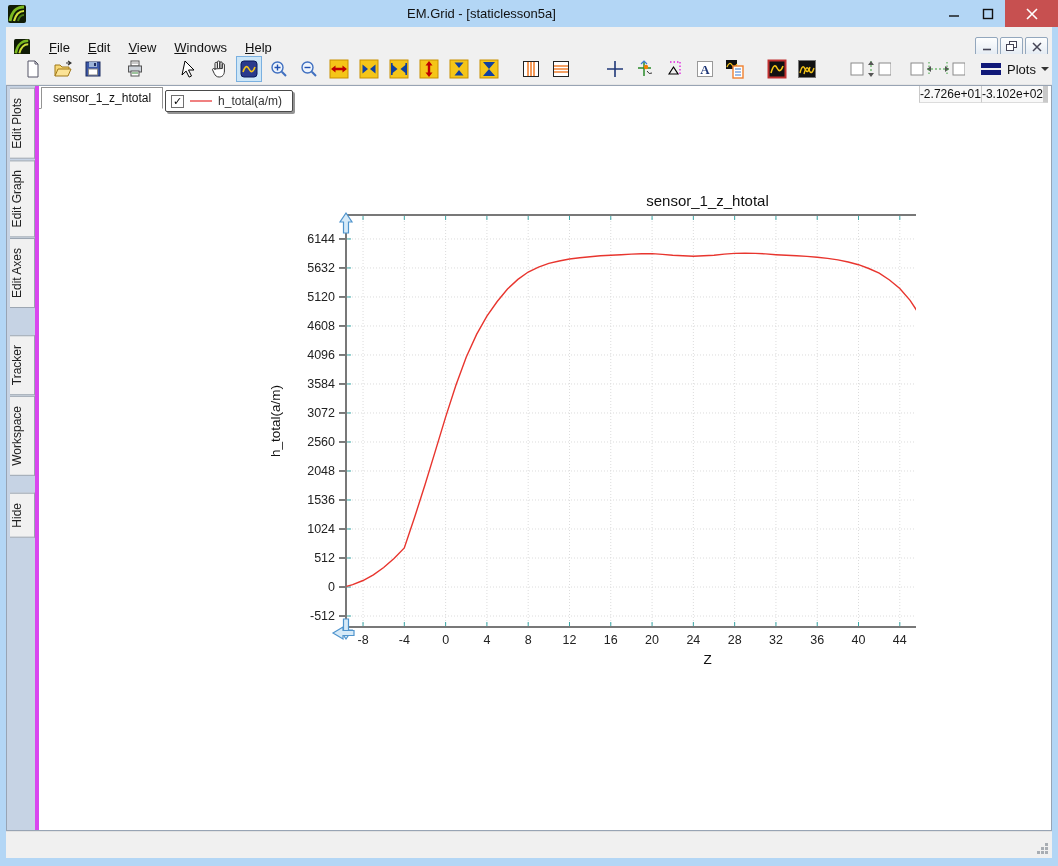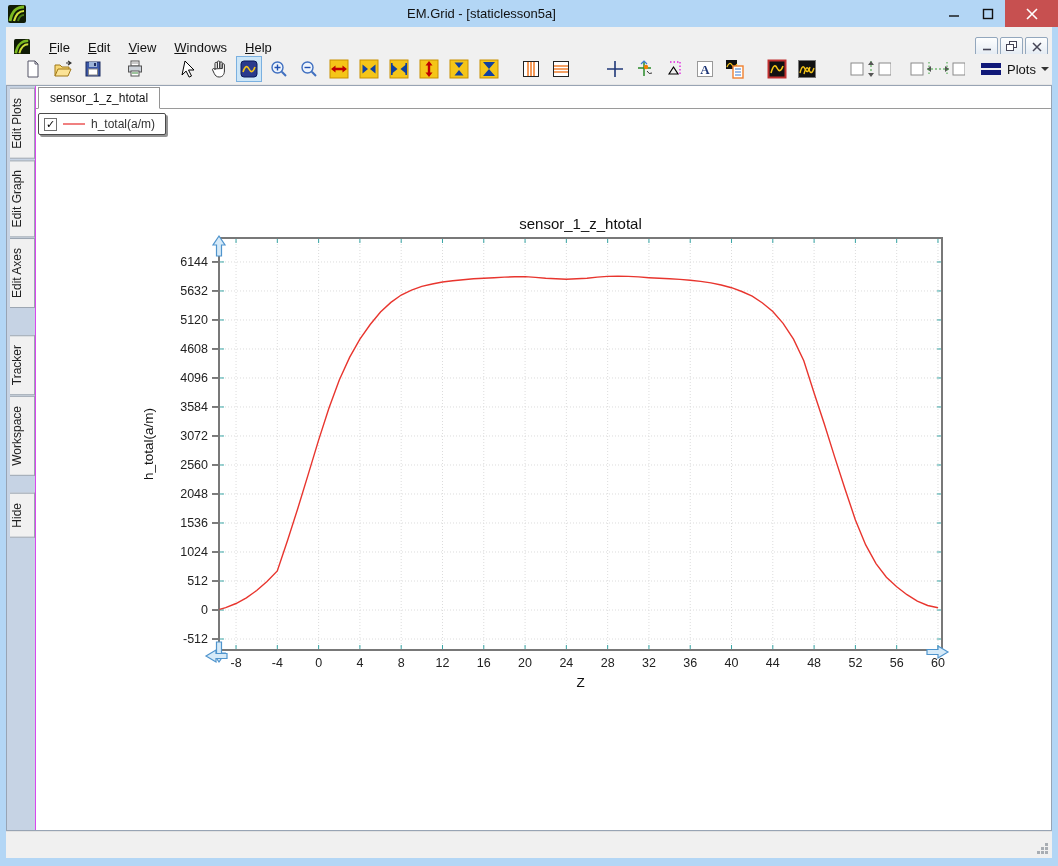--- a/index.html
+++ b/index.html
@@ -31,21 +31,21 @@
   .layout-btn { display:flex; align-items:center; gap:5px; margin-left:10px; font-size:13px; color:#111; }
   .caret { width:0; height:0; border-left:4px solid transparent; border-right:4px solid transparent; border-top:4px solid #333; }
 
   
   .mdi { flex:1; display:flex; border:1px solid #98a4b4; background:#c6d3e4; min-height:0; }
   .sidebar { width:28px; display:flex; flex-direction:column; padding-top:2px; }
   .side-tab { writing-mode:vertical-rl; transform:rotate(180deg); width:25px; margin-left:3px;
               background:#f1f1f1; border:1px solid #9aa4b0; border-right:none; font-size:12px; color:#222;
               padding:9px 0; text-align:center; margin-bottom:1px; cursor:default; }
 
-  .doc { flex:1; background:#fff; display:flex; flex-direction:column; border-left:1px solid #d946ef; min-width:0; }
+  .doc { flex:1; background:#fff; display:flex; flex-direction:row; border-left:4px solid #d946ef; min-width:0; }
   .tabbar { height:23px; background:#fff; border-bottom:1px solid #9a9a9a; display:flex; align-items:flex-end; padding-left:2px; }
   .tab { background:#fff; border:1px solid #949494; border-bottom:1px solid #fff; margin-bottom:-1px;
          height:22px; line-height:21px; padding:0 11px; font-size:12px; color:#111; }
 
   .chart-region { flex:1; position:relative; overflow:hidden; background:#fff; }
   .chart-region svg { position:absolute; left:0; top:0; }
 
   .legend-box { position:absolute; left:2px; top:4px; background:#fff; border:1px solid #4a4a4a; border-radius:2px;
                 box-shadow:2px 2px 0 rgba(60,60,60,.55); display:flex; align-items:center; gap:6px;
                 padding:3px 10px 3px 5px; font-size:12px; color:#333; }
@@ -489,20 +489,29 @@
               <path d="M912 543 l-10 -6 v3.5 h-11 v5 h11 v3.5 z" fill="#d6eaf8" stroke="#4f94cd" stroke-width="1.2"></path>
             </svg>
           <div class="legend-box">
             <span class="legend-check">✓</span>
             <span class="legend-line" id="legend-line" style="border-top-color: rgb(240, 128, 128);"></span>
             <span>h_total(a/m)</span>
           </div>
         </div>
 
         <div class="status-table">
+          <div class="st-row" id="st-vals">
+              <div class="st-v">-2.726e+01</div>
+              <div class="st-v">-3.102e+02</div>
+              <div class="st-v"></div>
+              <div class="st-v"></div>
+              <div class="st-v"></div>
+              <div class="st-v"></div>
+              <div class="st-v"></div>
+            </div>
         </div>
       </div>
     </div>
 
     <div class="statusbar">
       <svg class="grip" width="13" height="13">
         <g fill="#a8adb3">
           <rect x="9" y="9" width="3" height="3"></rect>
             <rect x="9" y="5" width="3" height="3"></rect>
           <rect x="5" y="9" width="3" height="3"></rect>

